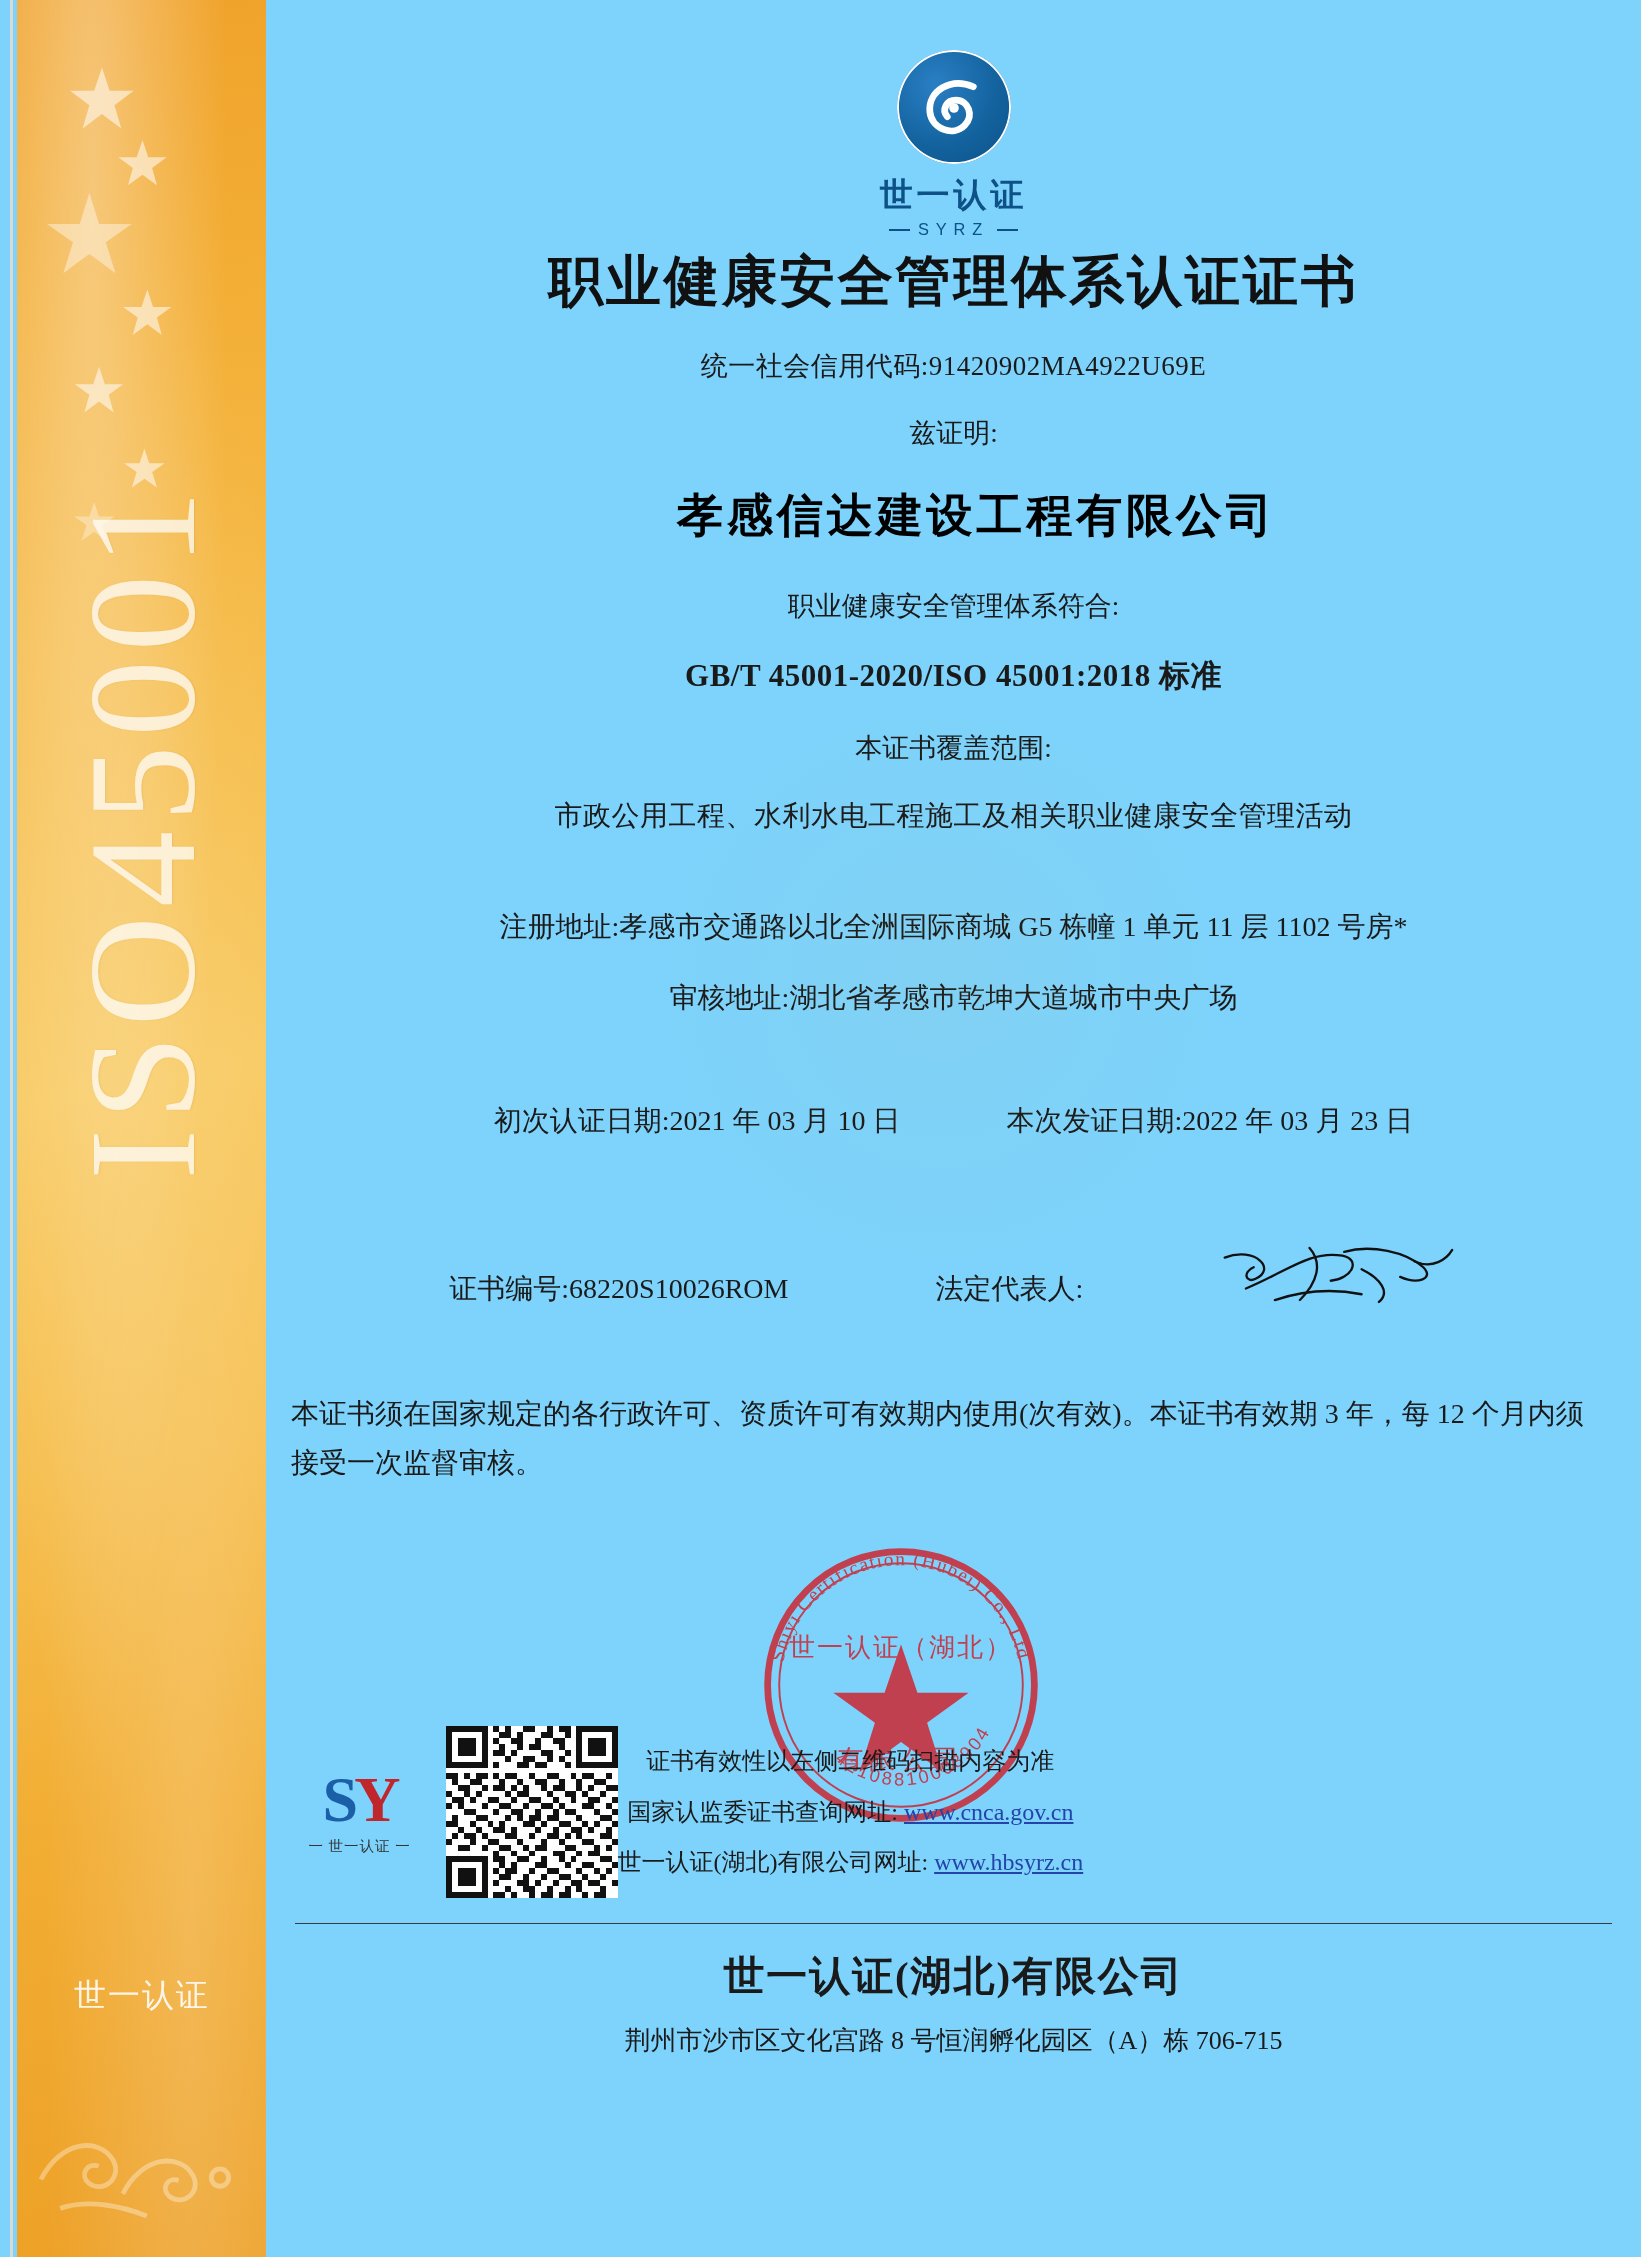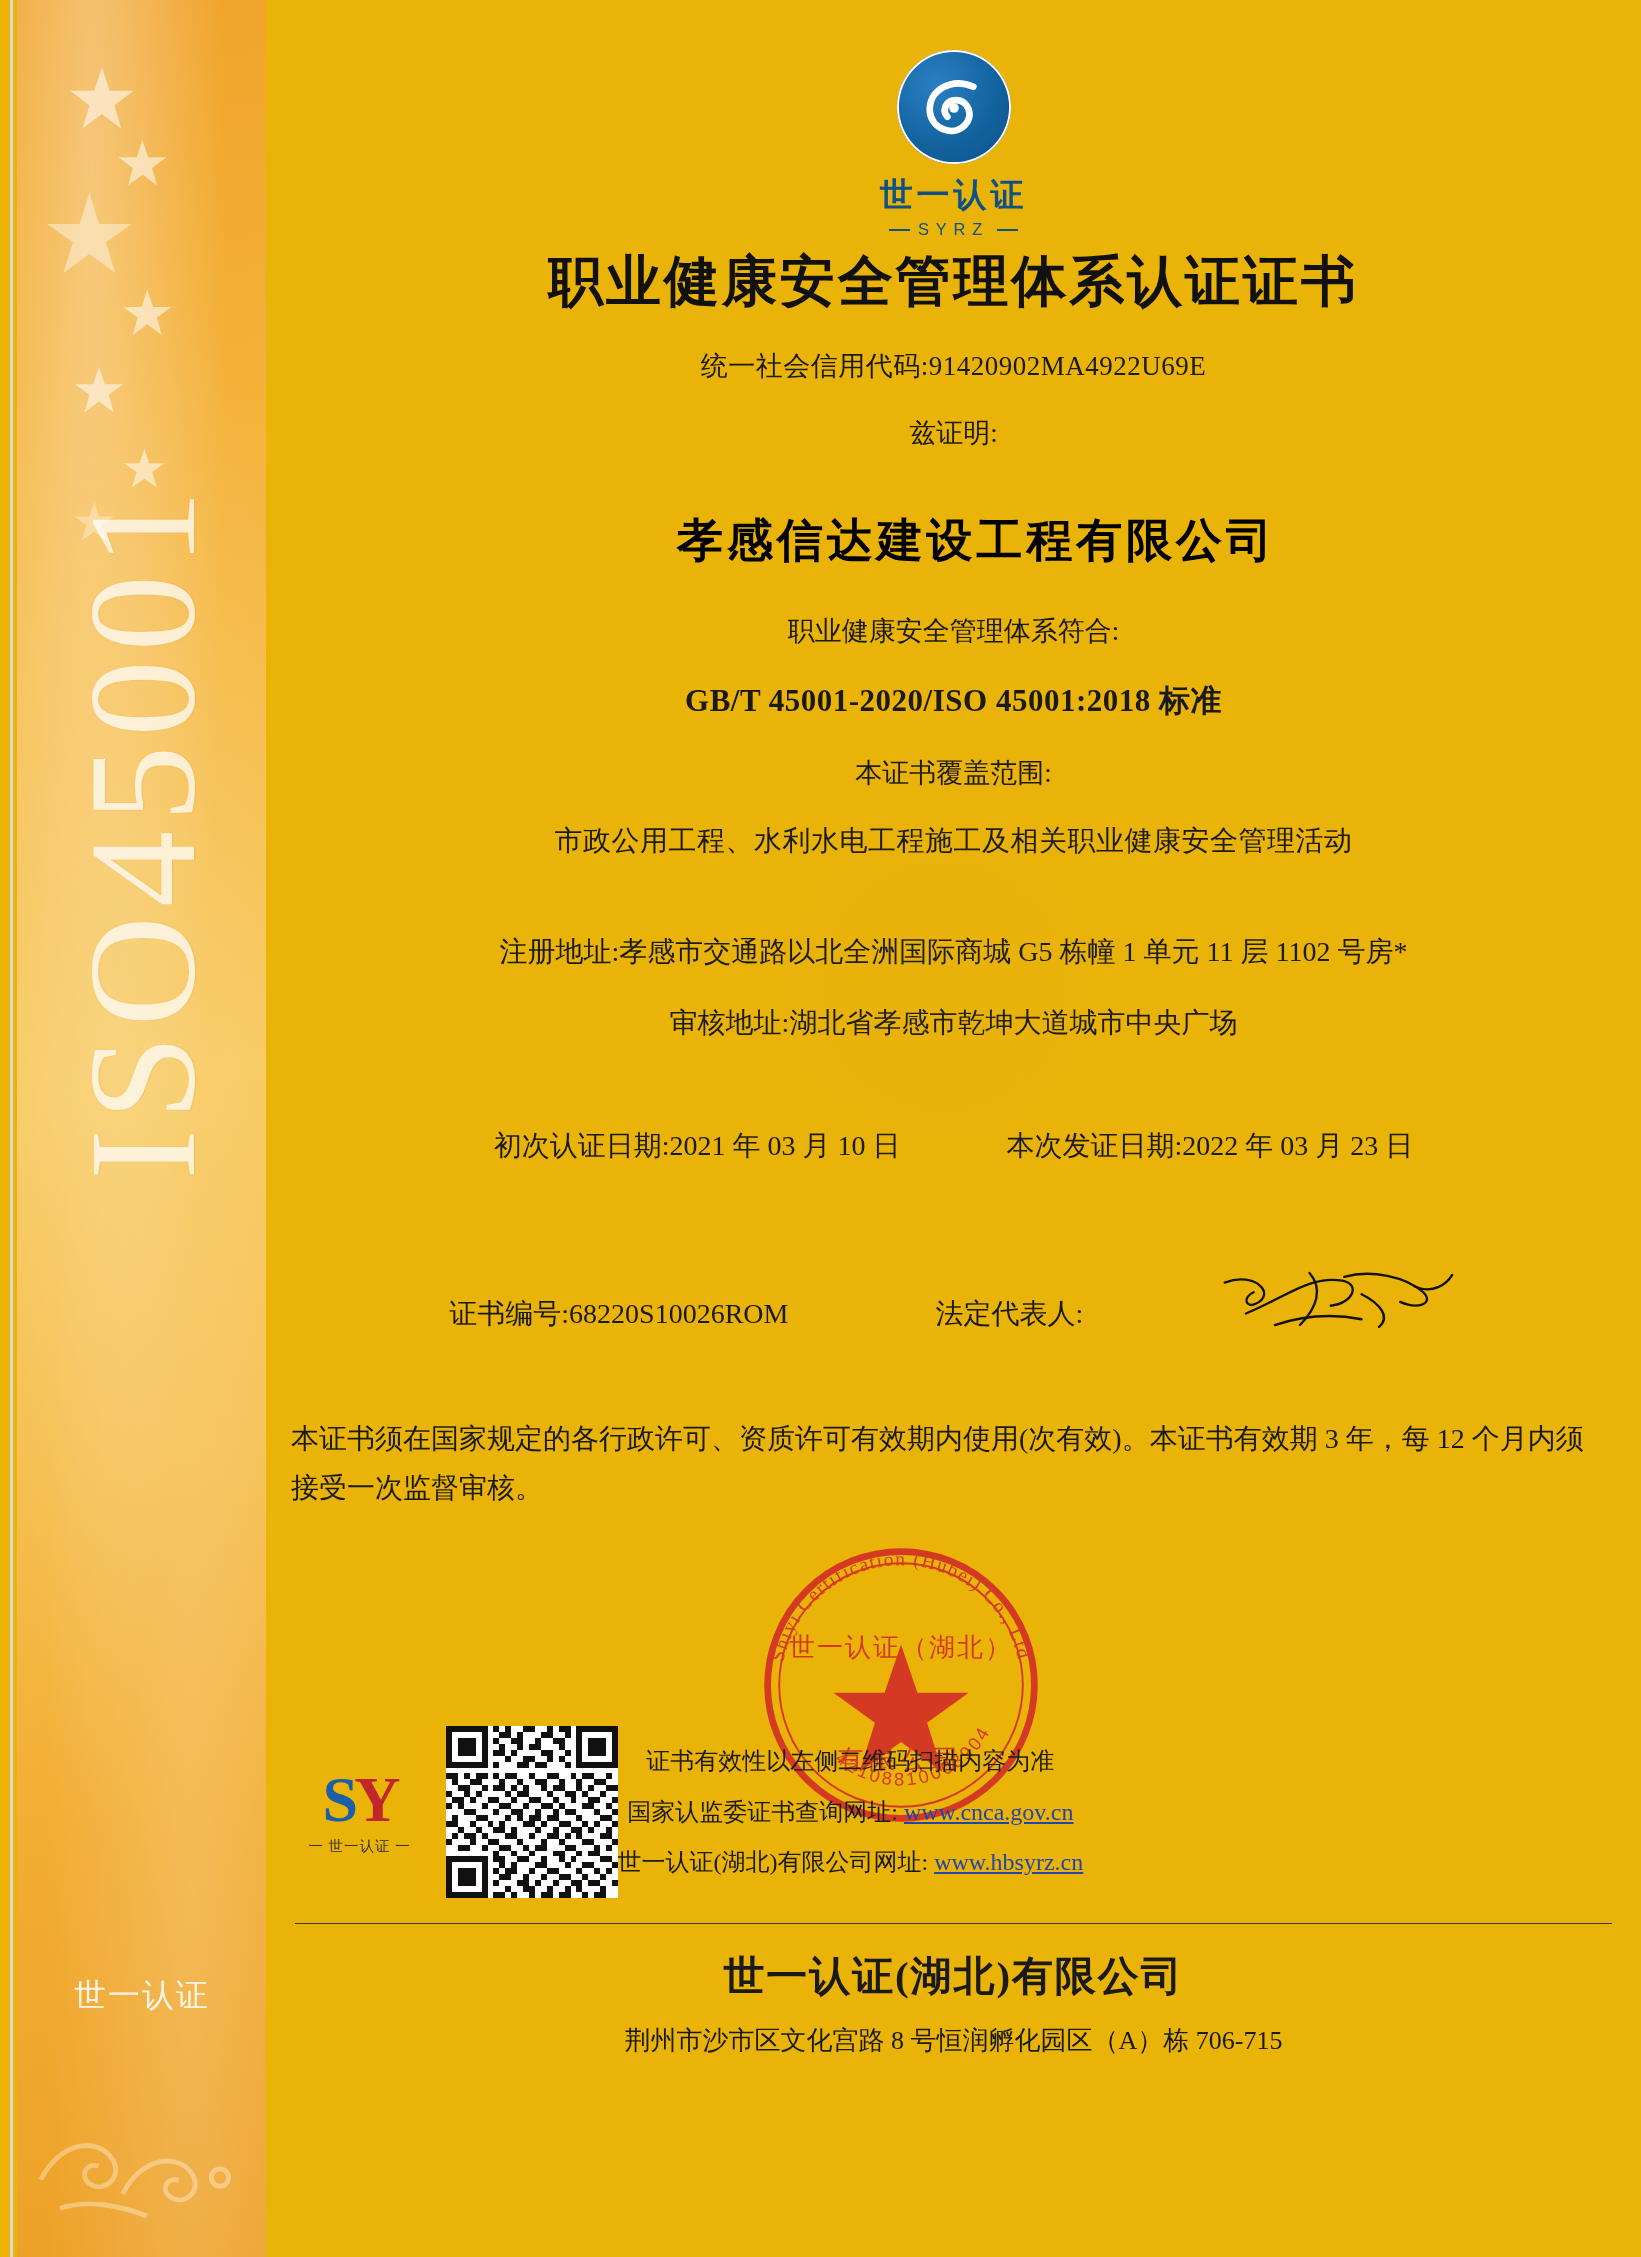--- a/index.html
+++ b/index.html
@@ -8,21 +8,21 @@
     background: #ffffff;
   }
   body {
     font-family: "Liberation Serif", "DejaVu Serif", serif;
     color: #1a1a1a;
   }
   #page {
     position: relative;
     width: 1641px;
     height: 2257px;
-    background: #eab308;
+    background: #7dd3fc;
     overflow: hidden;
   }
 
   
   .left-band {
     position: absolute;
     left: 17.4px;
     top: 0;
     width: 249px;
     height: 2257px;
@@ -165,21 +165,21 @@
   .line-credit {
     margin-top: 29px;
     font-size: 27px;
     letter-spacing: 0.5px;
   }
   .line-hereby {
     margin-top: 31px;
     font-size: 27px;
   }
   .company-name {
-    margin-top: 59px;
+    margin-top: 34px;
     font-family: "Liberation Sans", sans-serif;
     font-weight: bold;
     font-size: 46px;
     letter-spacing: 3.9px;
     color: #000000;
     padding-left: 46px;
   }
   .line-conform {
     margin-top: 41px;
     font-size: 27px;

